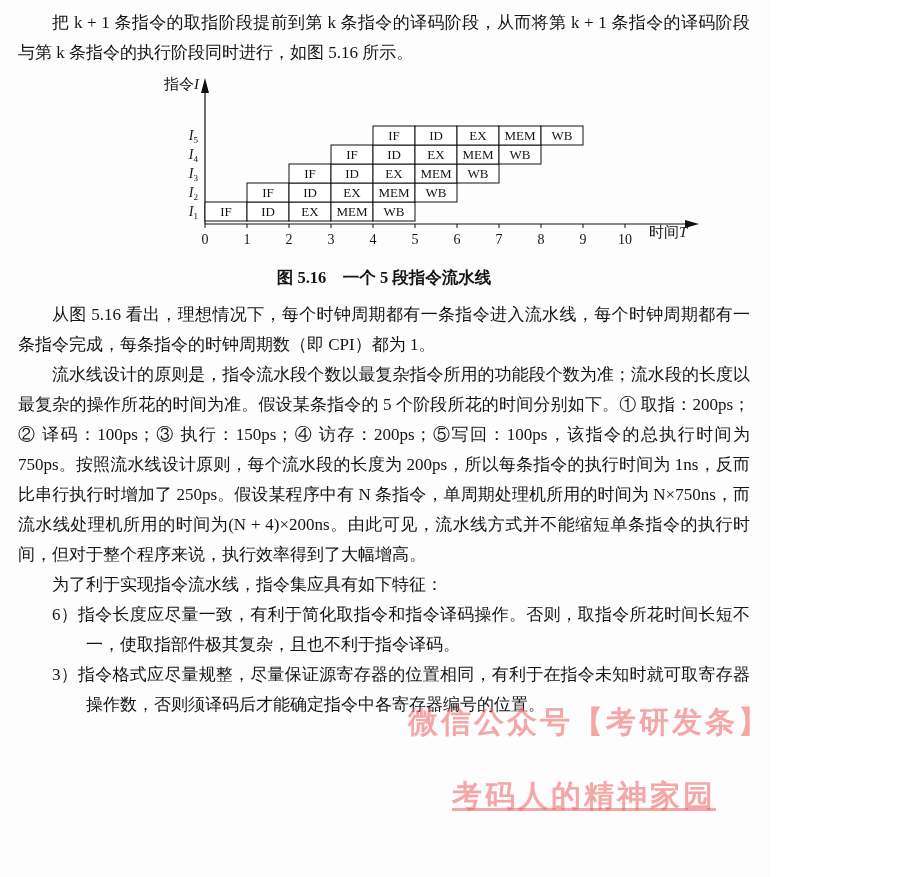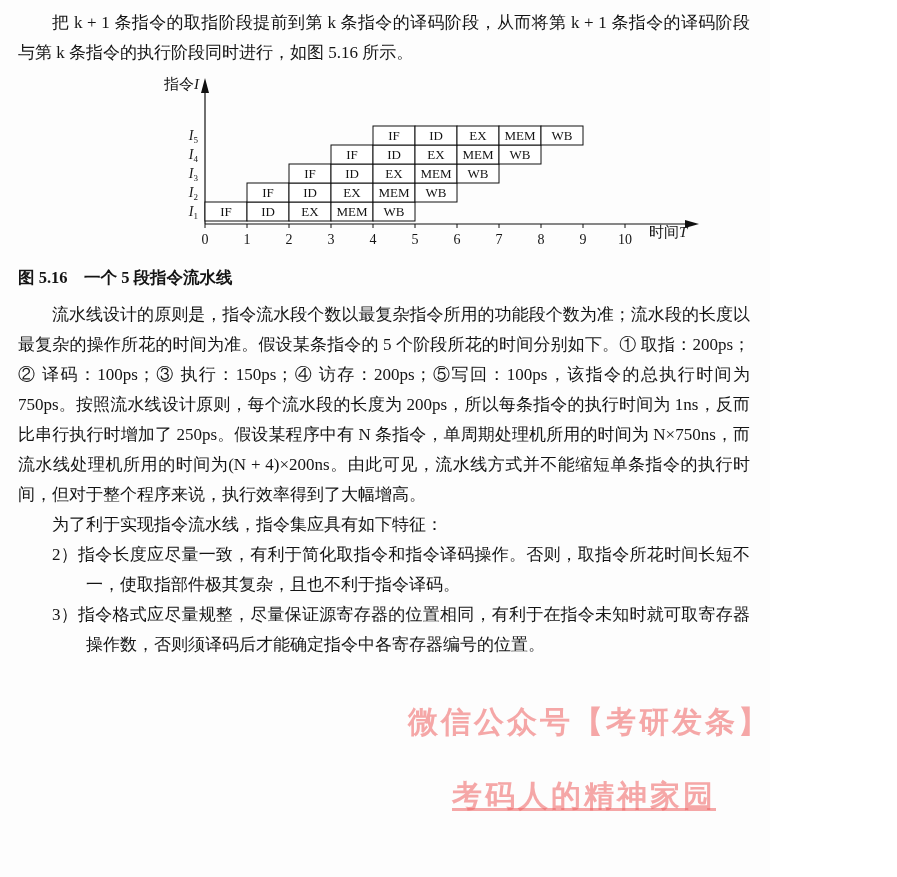--- a/index.html
+++ b/index.html
@@ -24,21 +24,21 @@
     position:relative;
     height:190px;
     margin-top:4px;
   }
   .figure-wrap svg{display:block;}
   svg text{
     font-family:"Liberation Serif", serif;
     fill:#141414;
   }
   .caption{
-    text-align:left;
+    text-align:center;
     font-weight:bold;
     font-size:16.5px;
     line-height:28px;
     margin:2px 0 8px 0;
     text-indent:0;
   }
   .caption .cap-title{margin-left:1em;}
   .watermark-line{
     position:absolute;
     color:rgba(238,96,96,0.55);
@@ -153,24 +153,25 @@
           <text x="502" y="68" text-anchor="middle" font-size="13">MEM</text>
           <rect x="523" y="54" width="42" height="19" fill="#ffffff" stroke="#111" stroke-width="1"></rect>
           <text x="544" y="68" text-anchor="middle" font-size="13">WB</text>
         </svg>
     </div>
 
     <p class="caption">
       <span class="cap-label">图 5.16</span><span class="cap-title">一个 5 段指令流水线</span>
     </p>
 
+    <p class="para">从图 5.16 看出，理想情况下，每个时钟周期都有一条指令进入流水线，每个时钟周期都有一条指令完成，每条指令的时钟周期数（即 CPI）都为 1。</p>
     <p class="para">流水线设计的原则是，指令流水段个数以最复杂指令所用的功能段个数为准；流水段的长度以最复杂的操作所花的时间为准。假设某条指令的 5 个阶段所花的时间分别如下。① 取指：200ps；② 译码：100ps；③ 执行：150ps；④ 访存：200ps；⑤写回：100ps，该指令的总执行时间为 750ps。按照流水线设计原则，每个流水段的长度为 200ps，所以每条指令的执行时间为 1ns，反而比串行执行时增加了 250ps。假设某程序中有 N 条指令，单周期处理机所用的时间为 N×750ns，而流水线处理机所用的时间为(N + 4)×200ns。由此可见，流水线方式并不能缩短单条指令的执行时间，但对于整个程序来说，执行效率得到了大幅增高。</p>
     <p class="para">为了利于实现指令流水线，指令集应具有如下特征：</p>
 
-    <p class="list-item">2）指令长度应尽量一致，有利于简化取指令和指令译码操作。否则，取指令所花时间长短不一，使取指部件极其复杂，且也不利于指令译码。</p>
+    <p class="list-item">6）指令长度应尽量一致，有利于简化取指令和指令译码操作。否则，取指令所花时间长短不一，使取指部件极其复杂，且也不利于指令译码。</p>
     <p class="list-item">3）指令格式应尽量规整，尽量保证源寄存器的位置相同，有利于在指令未知时就可取寄存器操作数，否则须译码后才能确定指令中各寄存器编号的位置。</p>
 
   </div>
 
   <div class="watermark-line wm1">微信公众号【考研发条】</div>
   <div class="watermark-line wm2">考码人的精神家园</div>
   <div class="credit">CSDN @悟兰因w</div>
 </div>
 
 </body></html>

